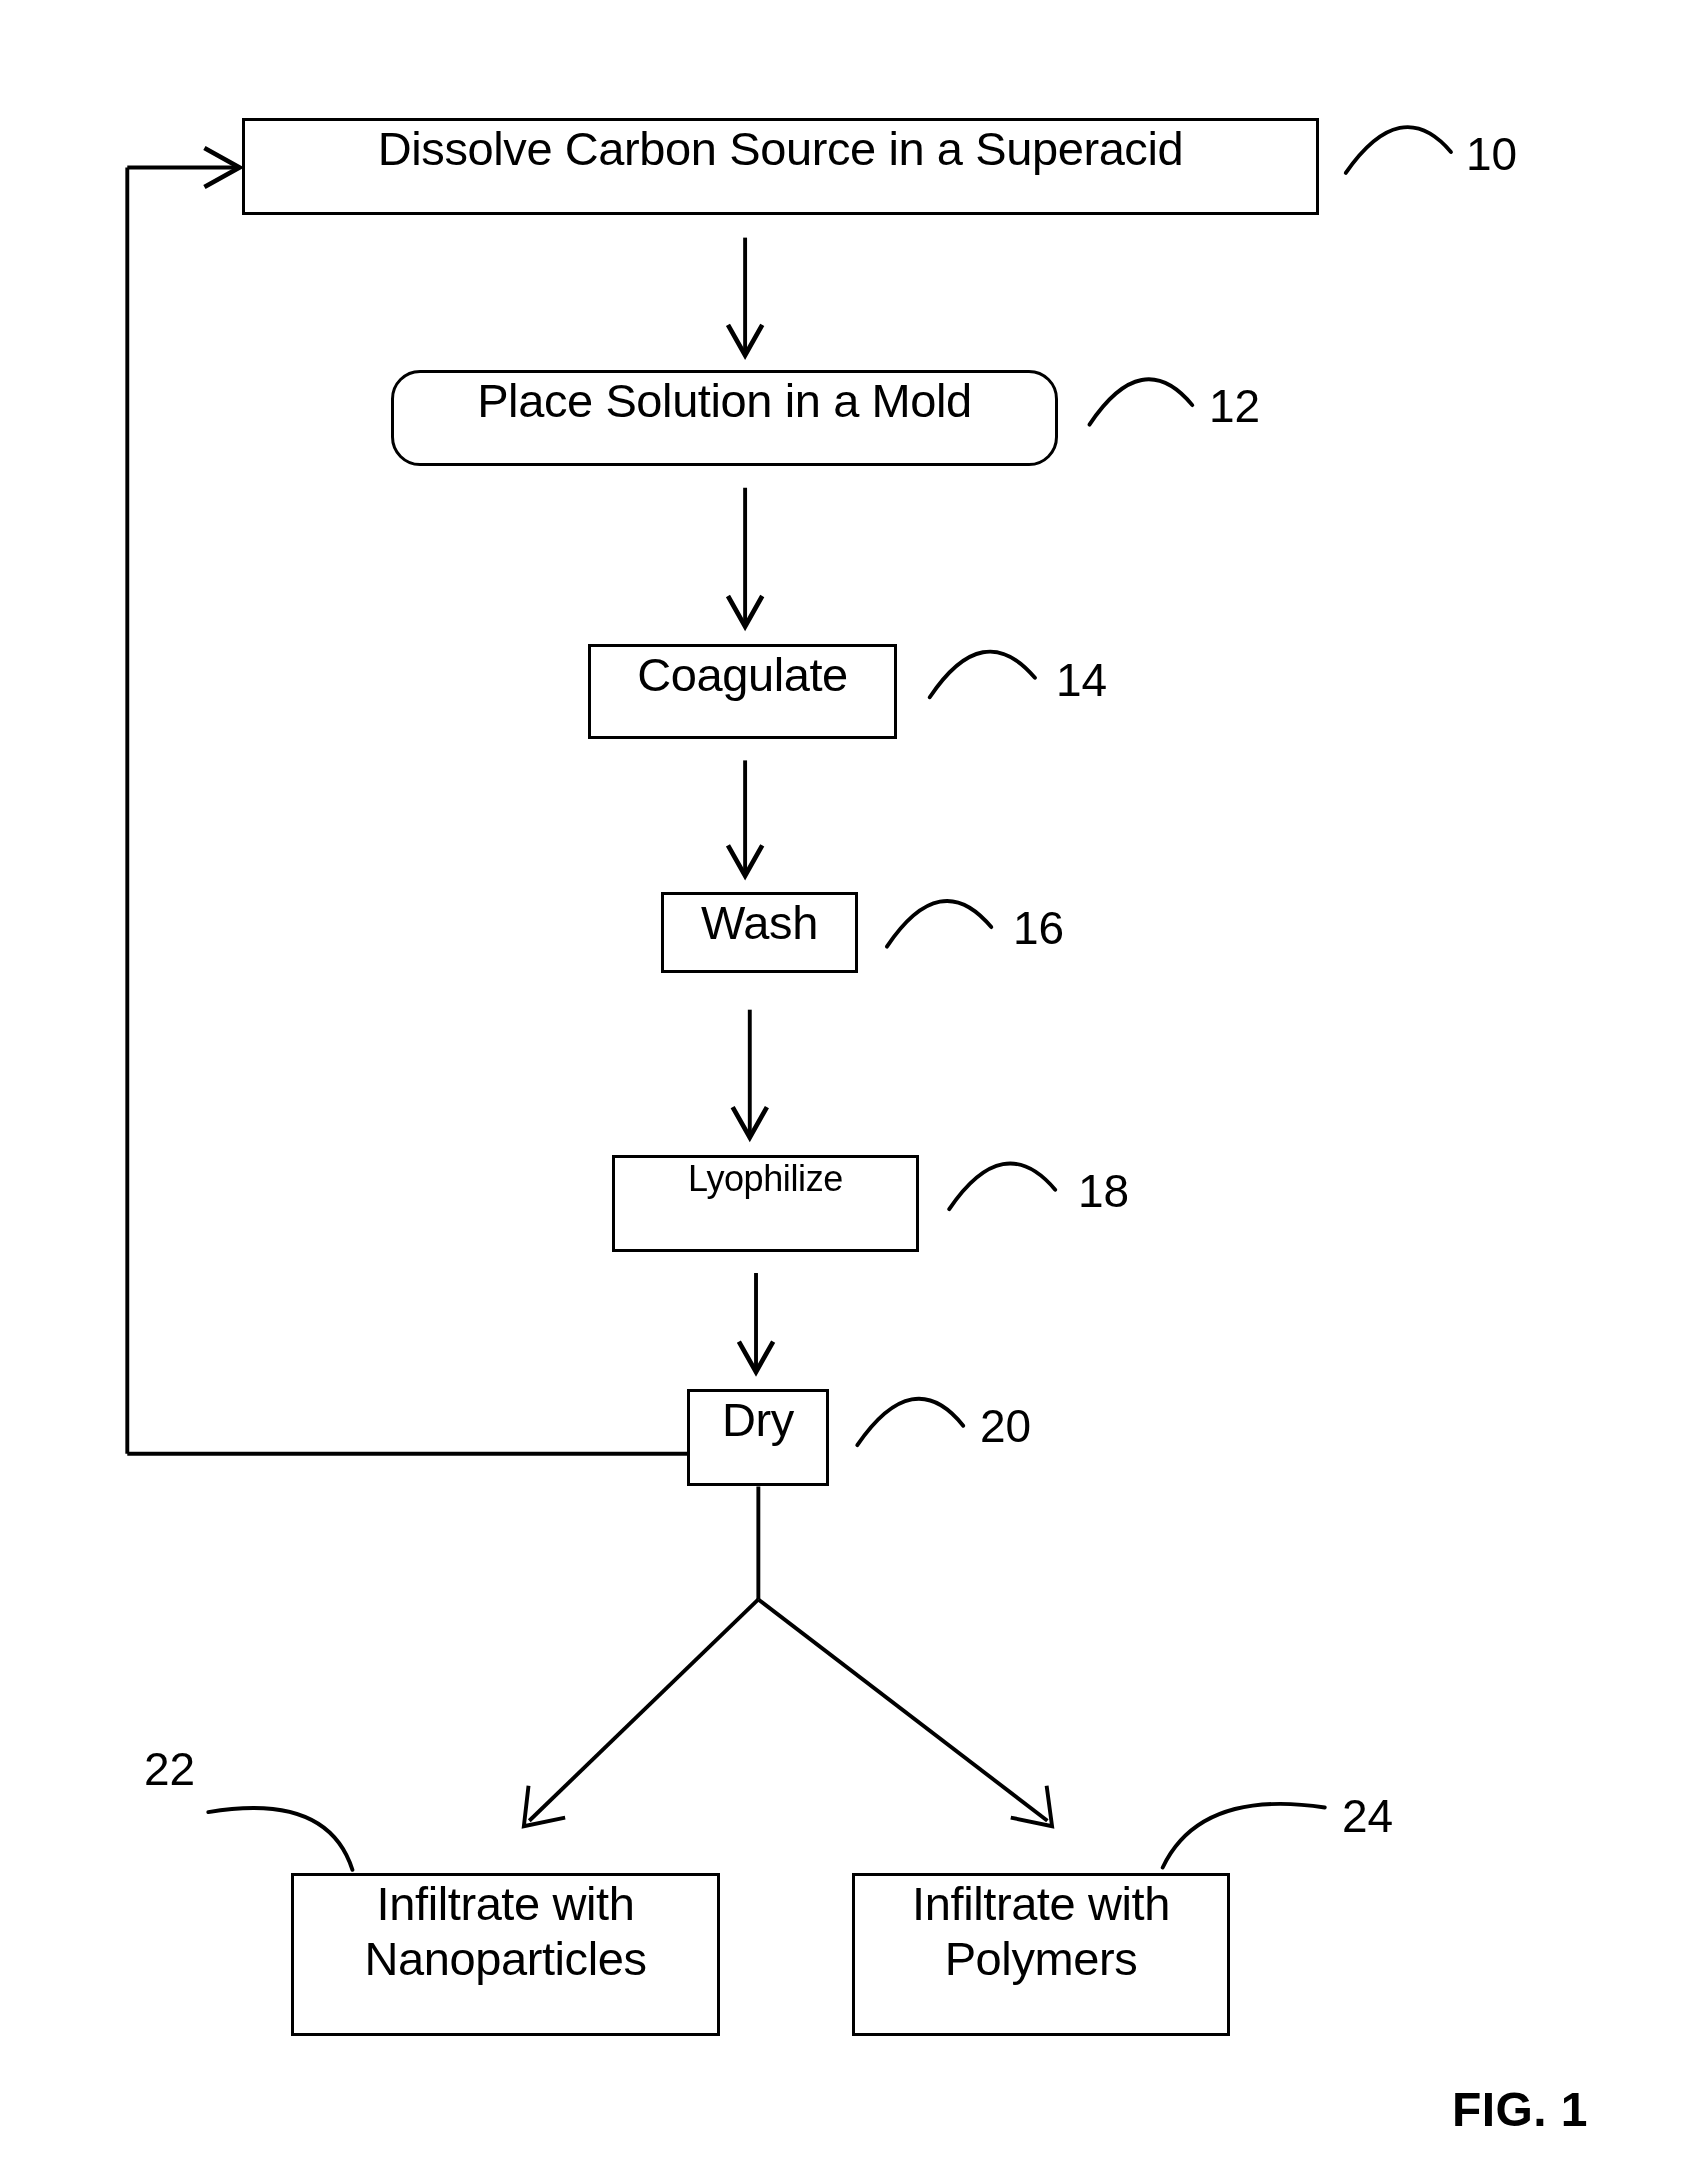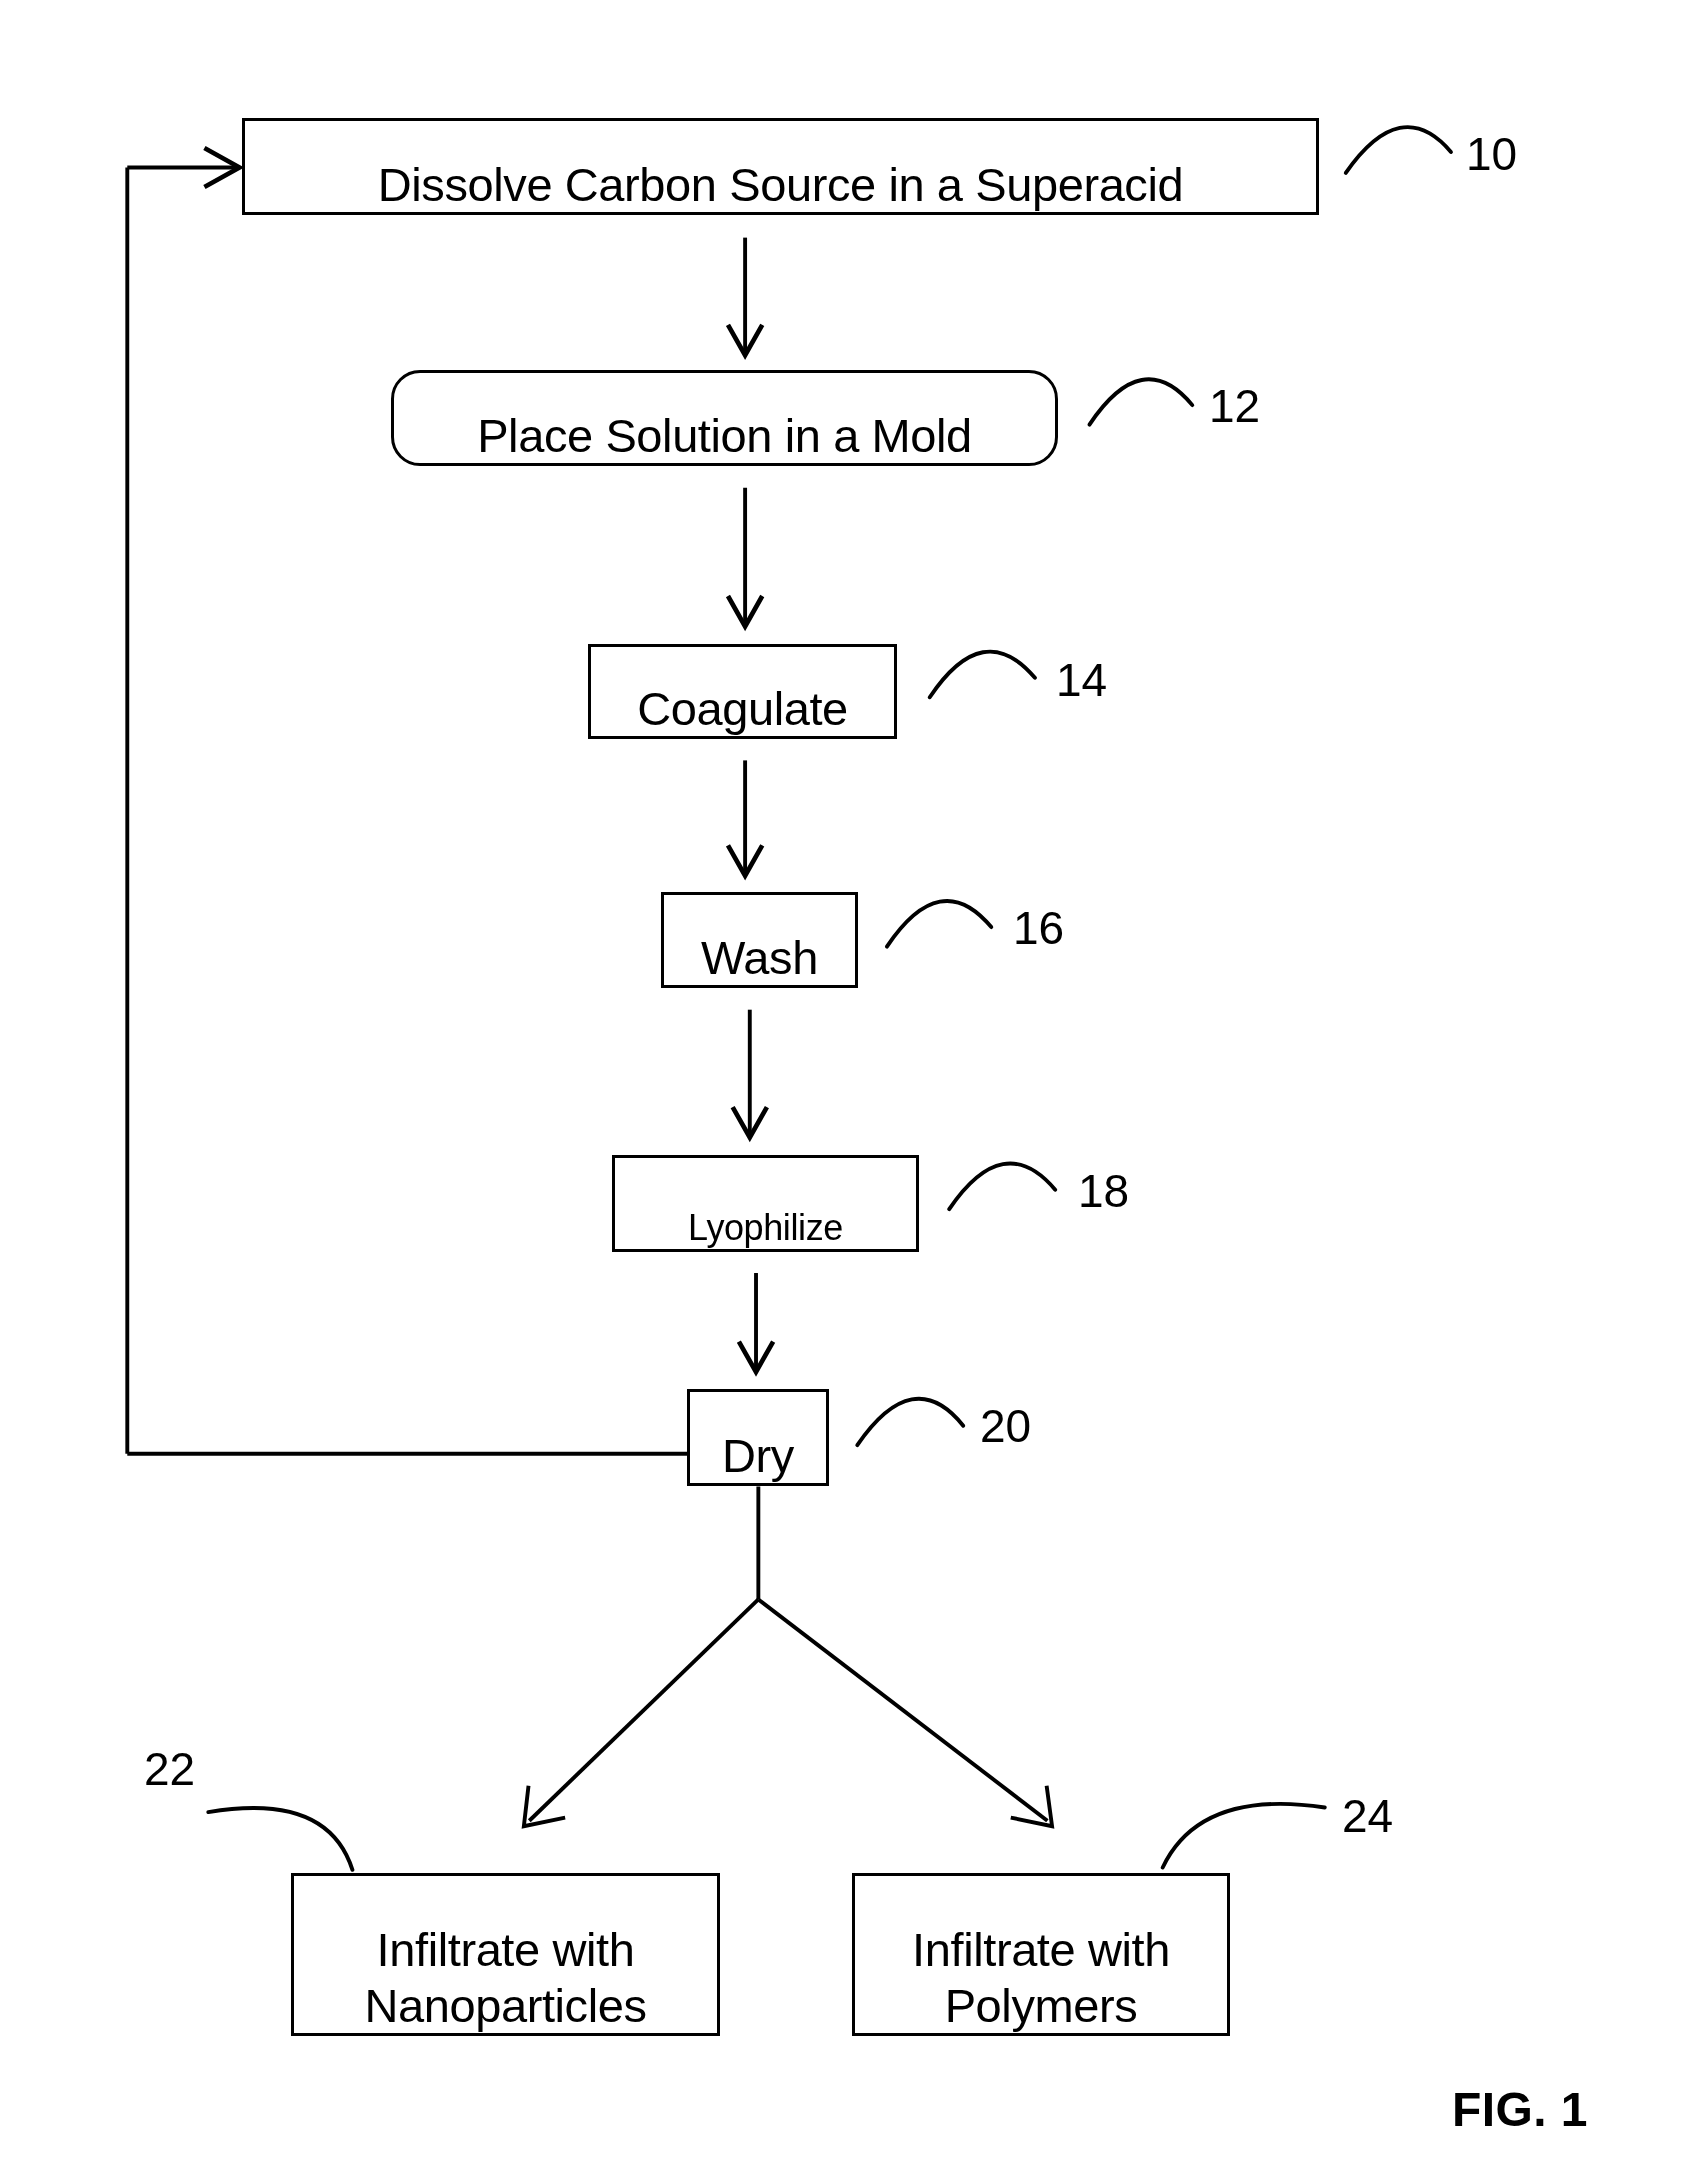--- a/index.html
+++ b/index.html
@@ -23,40 +23,40 @@
     width: 1692px;
     height: 2183px;
     pointer-events: none;
   }
   .node {
     position: absolute;
     box-sizing: border-box;
     border: 3.9px solid #000000;
     background: #ffffff;
     display: flex;
-    align-items: flex-end;
+    align-items: flex-start;
     justify-content: center;
     text-align: center;
     color: #000000;
     font-family: "Liberation Sans", sans-serif;
     font-weight: 400;
     line-height: 1.18;
     letter-spacing: -0.4px;
   }
   .node-label {
     display: block;
     width: 100%;
     white-space: pre-line;
   }
 
   
   .n10 { left: 242px;  top: 118px;  width: 1077px; height: 97px; font-size: 47px; }
   .n12 { left: 391px;  top: 370px;  width: 667px;  height: 96px; font-size: 47px; border-radius: 29px; }
   .n14 { left: 588px;  top: 644px;  width: 309px;  height: 95px; font-size: 47px; }
-  .n16 { left: 661px;  top: 892px; width: 197px;  height: 96px; font-size: 47px; }
+  .n16 { left: 661px;  top: 892px; width: 197px;  height: 81px; font-size: 47px; }
   .n18 { left: 612px;  top: 1155px; width: 307px;  height: 97px; font-size: 36px; }
   .n20 { left: 687px;  top: 1389px; width: 142px;  height: 97px; font-size: 47px; }
   .n22 { left: 291px;  top: 1873px; width: 429px;  height: 163px; font-size: 47px; }
   .n24 { left: 852px; top: 1873px; width: 378px;  height: 163px; font-size: 47px; }
 
   .ref-num {
     position: absolute;
     color: #000000;
     font-family: "Liberation Sans", sans-serif;
     font-size: 46px;

